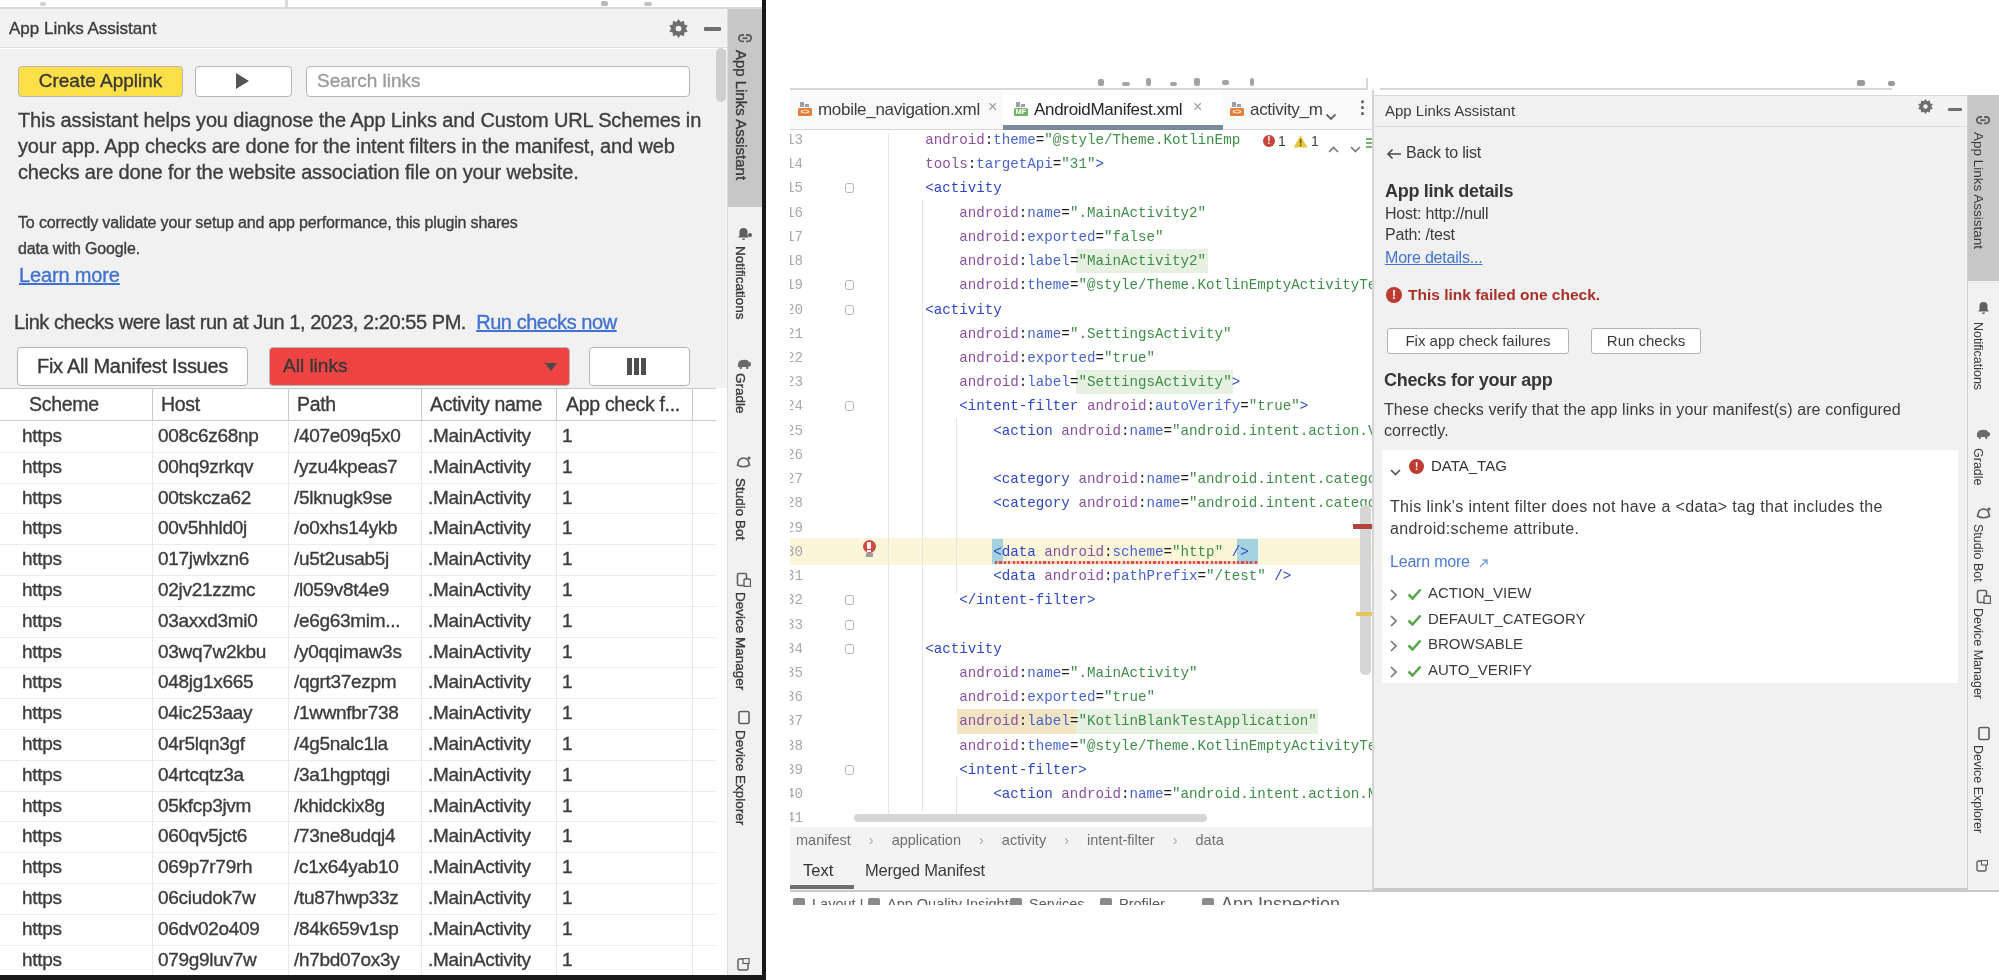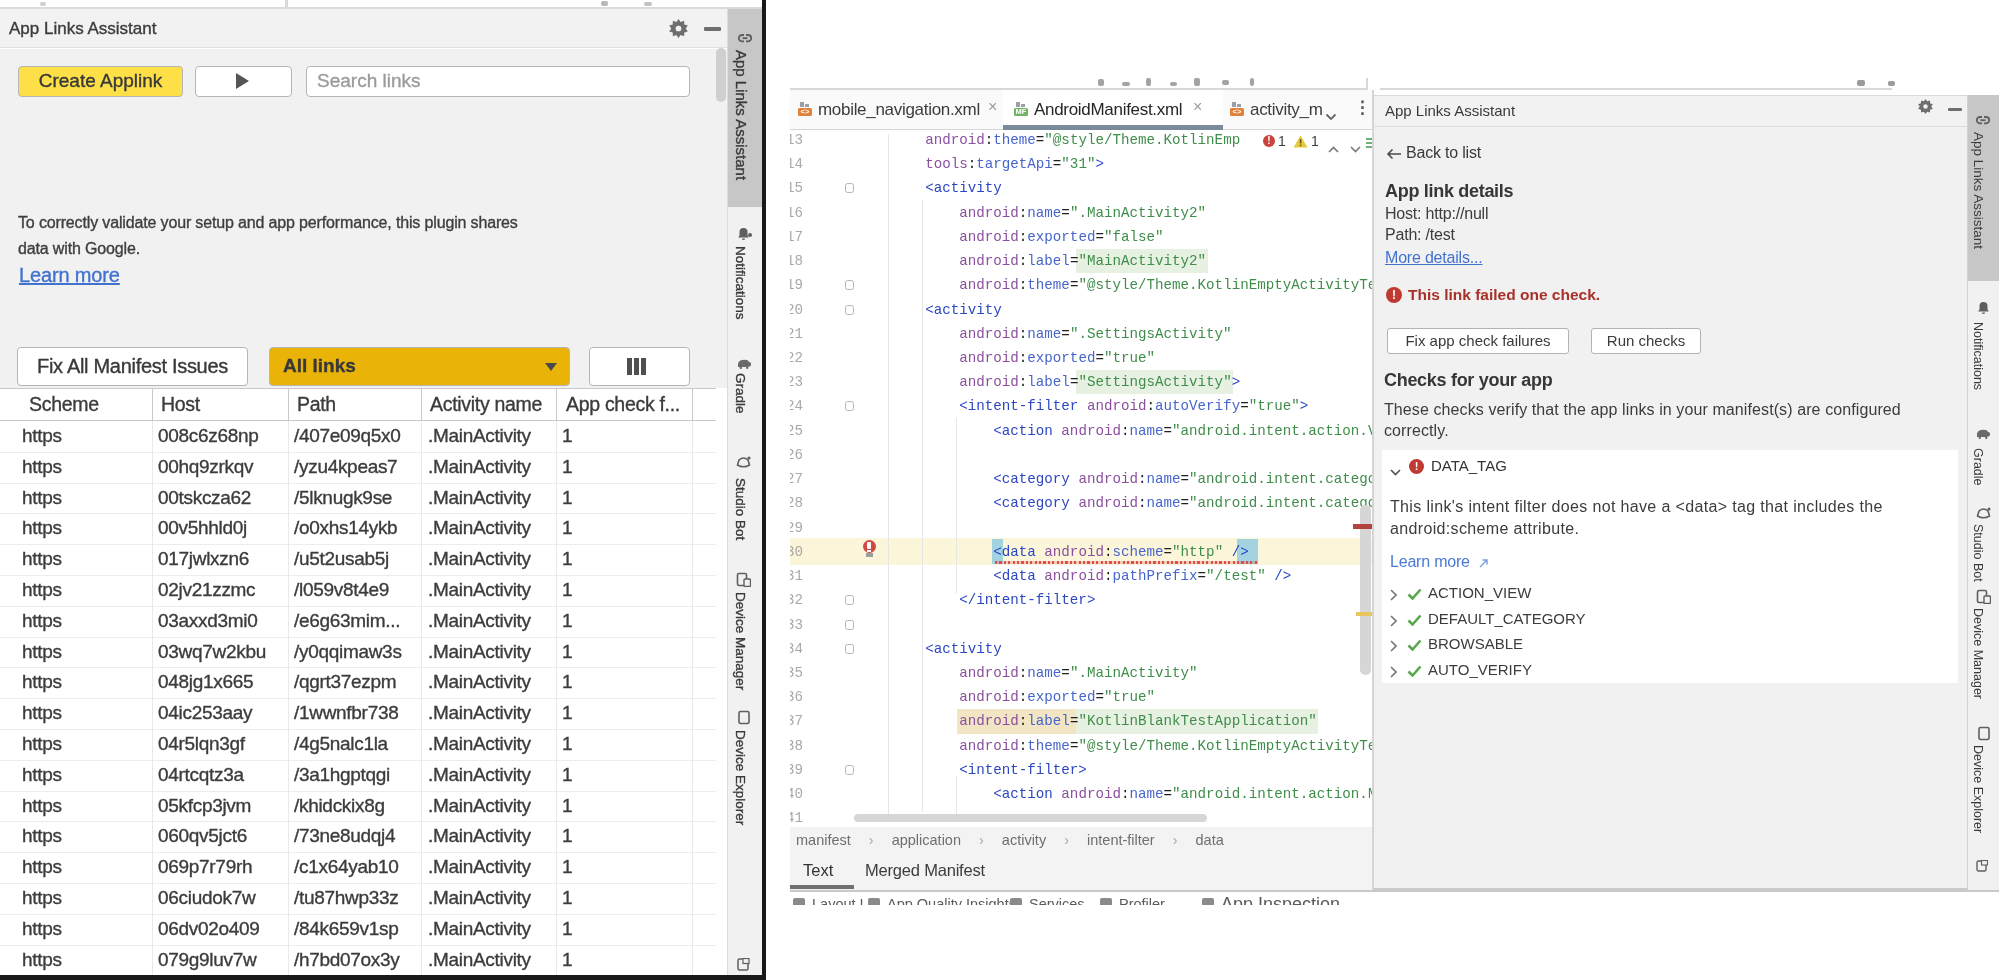--- a/index.html
+++ b/index.html
@@ -24,24 +24,26 @@
 <div class="a" style="left:669px;top:19px;width:19px;height:19px;"><svg width="19" height="19" viewBox="0 0 20 20">
         <path fill="#6e6e6e" d="M10 0 L12.2 3.1 L15.9 1.9 L16.1 5.8 L19.8 6.9 L17.6 10 L19.8 13.1 L16.1 14.2 L15.9 18.1 L12.2 16.9 L10 20 L7.8 16.9 L4.1 18.1 L3.9 14.2 L0.2 13.1 L2.4 10 L0.2 6.9 L3.9 5.8 L4.1 1.9 L7.8 3.1 Z"></path>
         <circle cx="10" cy="10" r="3" fill="#f2f2f2"></circle>
       </svg></div>
 <div class="a" style="left:704px;top:27px;width:17px;height:3.5px;background:#6e6e6e;border-radius:1px;"></div>
 <div class="a" style="left:18px;top:66px;width:165px;height:31px;background:#fde047;border:1.5px solid #b6b6b6;border-radius:4px;box-sizing:border-box;line-height:28px;text-align:center;font-size:19px;color:#383838;">Create Applink</div>
 <div class="a" style="left:195px;top:66px;width:97px;height:31px;background:#fff;border:1.5px solid #b6b6b6;border-radius:4px;box-sizing:border-box;"></div>
 <div class="a" style="left:236px;top:73px;width:0px;height:0px;border-left:13px solid #555;border-top:8px solid transparent;border-bottom:8px solid transparent;"></div>
 <div class="a" style="left:306px;top:66px;width:384px;height:31px;background:#fff;border:1.5px solid #b6b6b6;border-radius:4px;box-sizing:border-box;line-height:28px;font-size:19px;color:#9b9b9b;padding-left:10px;">Search links</div>
 <div class="a" style="left:716px;top:48px;width:10px;height:54px;background:#cfcfcf;border-radius:5px;"></div>
+<div class="a" style="left:18px;top:108px;width:690px;height:80px;font-size:20px;line-height:25.9px;color:#3e3e3e;letter-spacing:-0.15px;white-space:nowrap;">This assistant helps you diagnose the App Links and Custom URL Schemes in<br>your app. App checks are done for the intent filters in the manifest, and web<br>checks are done for the website association file on your website.</div>
 <div class="a" style="left:18px;top:210px;width:690px;height:55px;font-size:16px;line-height:25.9px;color:#3e3e3e;letter-spacing:-0.15px;white-space:nowrap;">To correctly validate your setup and app performance, this plugin shares<br>data with Google.</div>
 <div class="a" style="left:19px;top:264px;width:200px;height:26px;font-size:20px;letter-spacing:-0.15px;"><span class="lnk">Learn more</span></div>
+<div class="a" style="left:14px;top:311px;width:700px;height:26px;font-size:20px;letter-spacing:-0.45px;color:#3e3e3e;white-space:nowrap;">Link checks were last run at Jun 1, 2023, 2:20:55 PM.&nbsp; <span class="lnk">Run checks now</span></div>
 <div class="a" style="left:17px;top:347px;width:231px;height:39px;background:#fff;border:1.5px solid #b6b6b6;border-radius:4px;box-sizing:border-box;line-height:36px;text-align:center;font-size:20px;color:#383838;letter-spacing:-0.3px;">Fix All Manifest Issues</div>
-<div class="a" style="left:269px;top:347px;width:301px;height:39px;background:#eab308;border:1.5px solid #b6b6b6;border-radius:4px;box-sizing:border-box;line-height:36px;font-size:19px;color:#383838;padding-left:13px;font-weight:bold;">All links</div>
+<div class="a" style="left:269px;top:347px;width:301px;height:39px;background:#ef4444;border:1.5px solid #b6b6b6;border-radius:4px;box-sizing:border-box;line-height:36px;font-size:19px;color:#383838;padding-left:13px;">All links</div>
 <div class="a" style="left:545px;top:363px;width:0px;height:0px;border-top:8px solid #4a4a4a;border-left:6.5px solid transparent;border-right:6.5px solid transparent;"></div>
 <div class="a" style="left:589px;top:347px;width:101px;height:39px;background:#fff;border:1.5px solid #b6b6b6;border-radius:4px;box-sizing:border-box;"></div>
 <div class="a" style="left:627px;top:358px;width:4.5px;height:17px;background:#4f4f4f;"></div>
 <div class="a" style="left:634px;top:358px;width:4.5px;height:17px;background:#4f4f4f;"></div>
 <div class="a" style="left:641px;top:358px;width:4.5px;height:17px;background:#4f4f4f;"></div>
 <div class="a" style="left:0px;top:388px;width:716px;height:33px;background:#fff;border-top:1.5px solid #c9c9c9;border-bottom:1.5px solid #c9c9c9;box-sizing:border-box;"></div>
 <div class="a" style="left:29px;top:389px;width:140px;height:31px;line-height:31px;font-size:19.5px;color:#3b3b3b;letter-spacing:-0.3px;white-space:nowrap;">Scheme</div>
 <div class="a" style="left:161px;top:389px;width:140px;height:31px;line-height:31px;font-size:19.5px;color:#3b3b3b;letter-spacing:-0.3px;white-space:nowrap;">Host</div>
 <div class="a" style="left:297px;top:389px;width:140px;height:31px;line-height:31px;font-size:19.5px;color:#3b3b3b;letter-spacing:-0.3px;white-space:nowrap;">Path</div>
 <div class="a" style="left:430px;top:389px;width:140px;height:31px;line-height:31px;font-size:19.5px;color:#3b3b3b;letter-spacing:-0.3px;white-space:nowrap;">Activity name</div>

